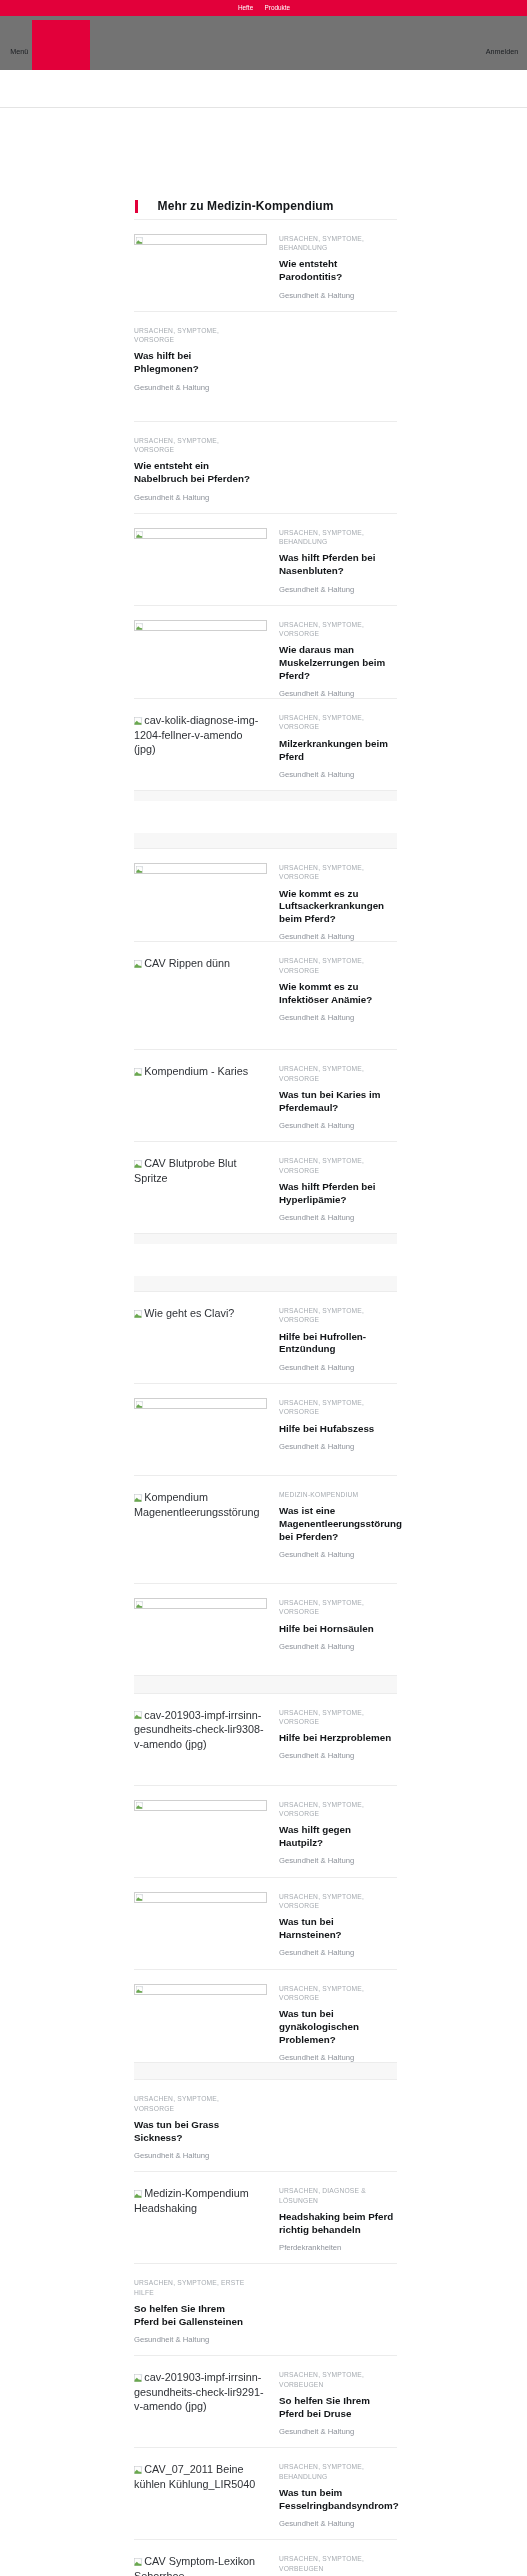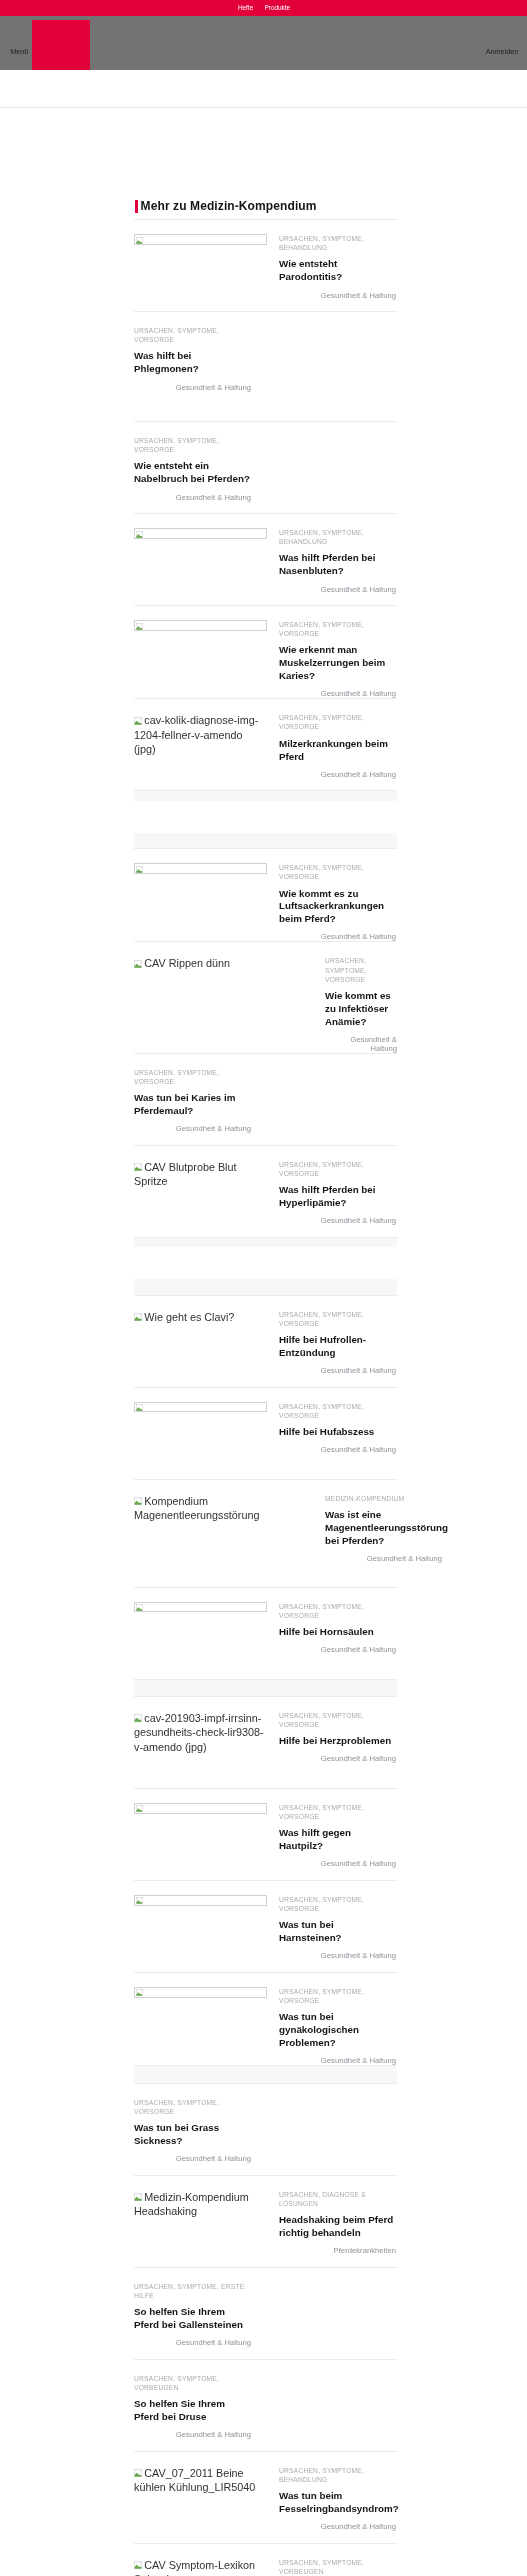--- a/index.html
+++ b/index.html
@@ -19,36 +19,36 @@
   .login{position:absolute;right:9.8px;top:31px;font-size:7.2px;color:#1a1d21;cursor:pointer;margin-left:35px;}
 
   
   .nav{height:38px;border-bottom:0.5px solid #e4e4e4;display:flex;align-items:center;padding-left:14.4px;gap:17px;}
   .nav a{font-size:8px;color:#1a1d21;text-decoration:none;white-space:nowrap;}
 
   .spacer-top{height:91px;}
 
   
   .content{width:263px;margin-left:134px;}
-  .section-head{display:flex;align-items:center;gap:3px;height:15.5px;margin:0 0 5.2px 1px;}
+  .section-head{display:flex;align-items:center;gap:20px;height:15.5px;margin:0 0 5.2px 1px;}
   .section-head .bar{width:2.6px;height:13px;background:var(--accent);flex:none;}
   .section-head h2{font-size:12px;margin:0;font-weight:bold;color:#14171a;letter-spacing:0.1px;}
 
   .list{margin-top:0;}
   .item{display:flex;border-top:0.5px solid var(--divider);padding-top:14px;min-height:92px;}
   .item.t1{min-height:110px;}
-  .item.t2{min-height:108px;gap:46px;}
+  .item.t2{min-height:108px;}
   .item-left{width:145px;flex:none;padding-right:12.4px;}
   .img-alt{font-size:10.8px;line-height:1.34;color:#2f3237;cursor:pointer;}
   .img-alt .bi{margin-right:1px;}
   .img-box{width:133px;height:10.8px;border:0.5px solid #cfcfcf;padding:1px 0 0 1px;cursor:pointer;}
   .item-right{width:117px;}
   .kicker{font-size:6.7px;color:var(--lightgray);letter-spacing:0.2px;line-height:1.35;}
   .title{font-size:9.8px;font-weight:bold;line-height:1.32;margin:6.2px 0 0;color:#14171a;cursor:pointer;}
-  .cat{font-size:7.7px;color:var(--gray);margin-top:6.2px;cursor:pointer;text-align:right;}
+  .cat{font-size:7.7px;color:var(--gray);margin-top:6.2px;cursor:pointer;}
 
   
   .ad-gap{border-top:0.5px solid var(--divider);}
   .ad-gap.big .s1{height:9.3px;background:#f7f7f7;margin-bottom:32px;}
   .ad-gap.big .s2{height:15.5px;background:#f7f7f7;}
   .ad-gap.small .s1{height:16.5px;background:#f7f7f7;}
 
   .bi{display:inline-block;vertical-align:-0.5px;}
 </style>
 </head>
@@ -134,21 +134,21 @@
     <div class="item-left">
 
       <div class="img-box"><svg class="bi" width="7.7" height="7.2" viewBox="0 0 20 18">
                 <rect x="0.5" y="0.5" width="16" height="17" fill="#fdfdfd" stroke="#b9bdc1"></rect>
                 <path d="M1 13 L6 8 L10 12 L16 13 L16 17 L1 17 Z" fill="#6aa84f"></path>
                 <path d="M12 0 L17 0 L17 5 Z" fill="#e8eef5" stroke="#b9bdc1" stroke-width="0.5"></path>
               </svg></div>
     </div>
     <div class="item-right">
       <div class="kicker">URSACHEN, SYMPTOME, VORSORGE</div>
-      <h3 class="title">Wie erkennt man Muskelzerrungen beim Karies?</h3>
+      <h3 class="title">Wie daraus man Muskelzerrungen beim Pferd?</h3>
       <div class="cat">Gesundheit &amp; Haltung</div>
     </div>
   </article>
         <article class="item">
     <div class="item-left">
       <div class="img-alt"><svg class="bi" width="9.3" height="8.2" viewBox="0 0 20 18">
                 <rect x="0.5" y="0.5" width="16" height="17" fill="#fdfdfd" stroke="#b9bdc1"></rect>
                 <path d="M1 13 L6 8 L10 12 L16 13 L16 17 L1 17 Z" fill="#6aa84f"></path>
                 <path d="M12 0 L17 0 L17 5 Z" fill="#e8eef5" stroke="#b9bdc1" stroke-width="0.5"></path>
               </svg><span class="alt-text">cav-kolik-diagnose-img-1204-fellner-v-amendo (jpg)</span></div>
@@ -188,20 +188,28 @@
               </svg><span class="alt-text">CAV Rippen dünn</span></div>
 
     </div>
     <div class="item-right">
       <div class="kicker">URSACHEN, SYMPTOME, VORSORGE</div>
       <h3 class="title">Wie kommt es zu Infektiöser Anämie?</h3>
       <div class="cat">Gesundheit &amp; Haltung</div>
     </div>
   </article>
         <article class="item">
+    <div class="item-left">
+      <div class="img-alt"><svg class="bi" width="9.3" height="8.2" viewBox="0 0 20 18">
+                <rect x="0.5" y="0.5" width="16" height="17" fill="#fdfdfd" stroke="#b9bdc1"></rect>
+                <path d="M1 13 L6 8 L10 12 L16 13 L16 17 L1 17 Z" fill="#6aa84f"></path>
+                <path d="M12 0 L17 0 L17 5 Z" fill="#e8eef5" stroke="#b9bdc1" stroke-width="0.5"></path>
+              </svg><span class="alt-text">Kompendium - Karies</span></div>
+
+    </div>
     <div class="item-right">
       <div class="kicker">URSACHEN, SYMPTOME, VORSORGE</div>
       <h3 class="title">Was tun bei Karies im Pferdemaul?</h3>
       <div class="cat">Gesundheit &amp; Haltung</div>
     </div>
   </article>
         <article class="item">
     <div class="item-left">
       <div class="img-alt"><svg class="bi" width="9.3" height="8.2" viewBox="0 0 20 18">
                 <rect x="0.5" y="0.5" width="16" height="17" fill="#fdfdfd" stroke="#b9bdc1"></rect>
@@ -369,20 +377,28 @@
     </div>
   </article>
         <article class="item">
     <div class="item-right">
       <div class="kicker">URSACHEN, SYMPTOME, ERSTE HILFE</div>
       <h3 class="title">So helfen Sie Ihrem Pferd bei Gallensteinen</h3>
       <div class="cat">Gesundheit &amp; Haltung</div>
     </div>
   </article>
         <article class="item">
+    <div class="item-left">
+      <div class="img-alt"><svg class="bi" width="9.3" height="8.2" viewBox="0 0 20 18">
+                <rect x="0.5" y="0.5" width="16" height="17" fill="#fdfdfd" stroke="#b9bdc1"></rect>
+                <path d="M1 13 L6 8 L10 12 L16 13 L16 17 L1 17 Z" fill="#6aa84f"></path>
+                <path d="M12 0 L17 0 L17 5 Z" fill="#e8eef5" stroke="#b9bdc1" stroke-width="0.5"></path>
+              </svg><span class="alt-text">cav-201903-impf-irrsinn-gesundheits-check-lir9291-v-amendo (jpg)</span></div>
+
+    </div>
     <div class="item-right">
       <div class="kicker">URSACHEN, SYMPTOME, VORBEUGEN</div>
       <h3 class="title">So helfen Sie Ihrem Pferd bei Druse</h3>
       <div class="cat">Gesundheit &amp; Haltung</div>
     </div>
   </article>
         <article class="item">
     <div class="item-left">
       <div class="img-alt"><svg class="bi" width="9.3" height="8.2" viewBox="0 0 20 18">
                 <rect x="0.5" y="0.5" width="16" height="17" fill="#fdfdfd" stroke="#b9bdc1"></rect>

